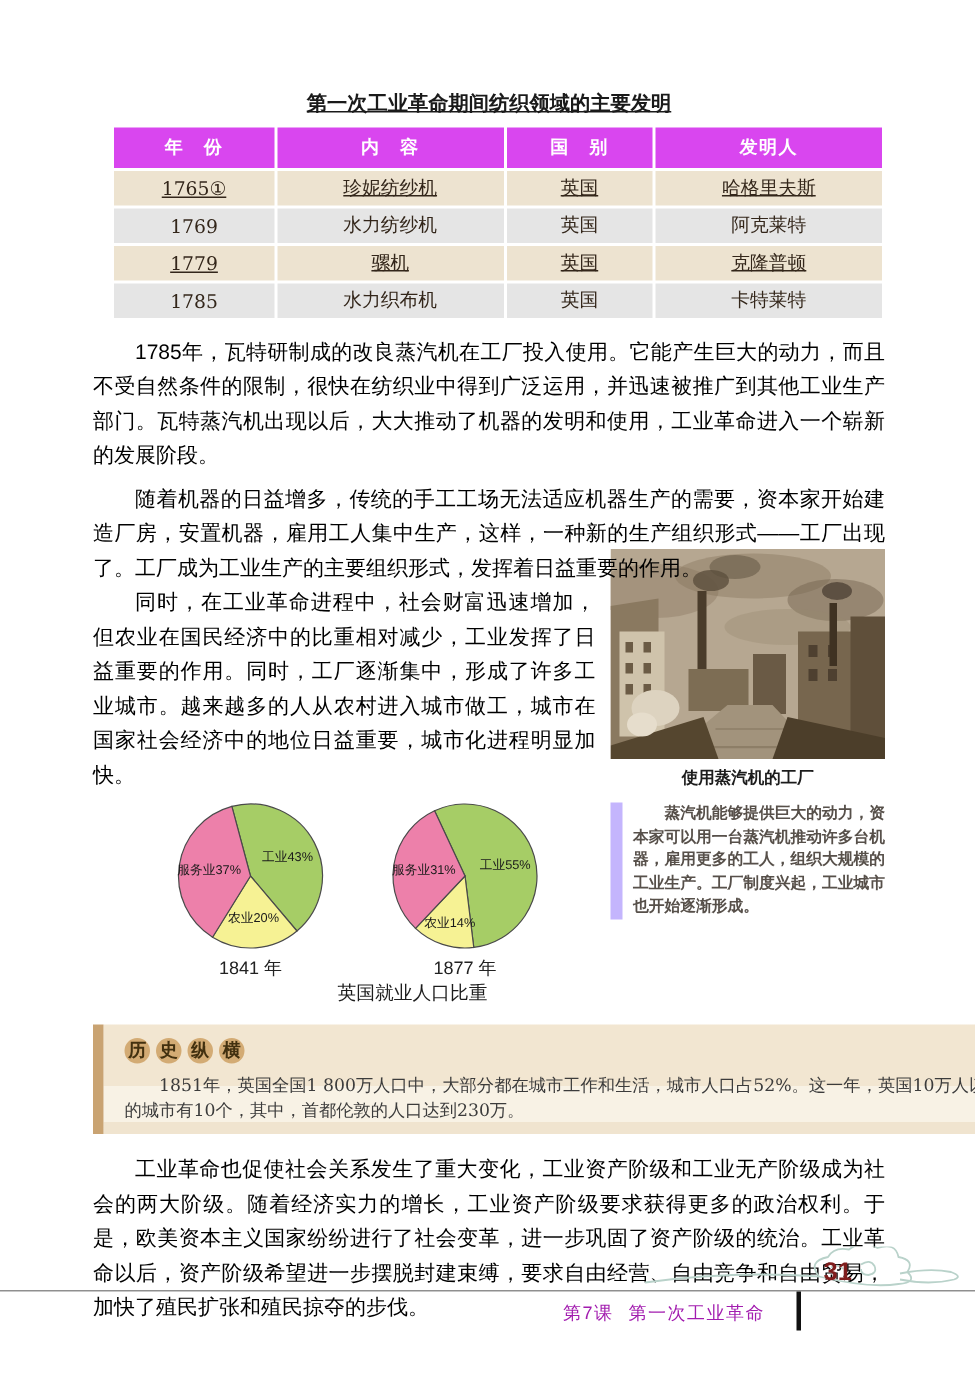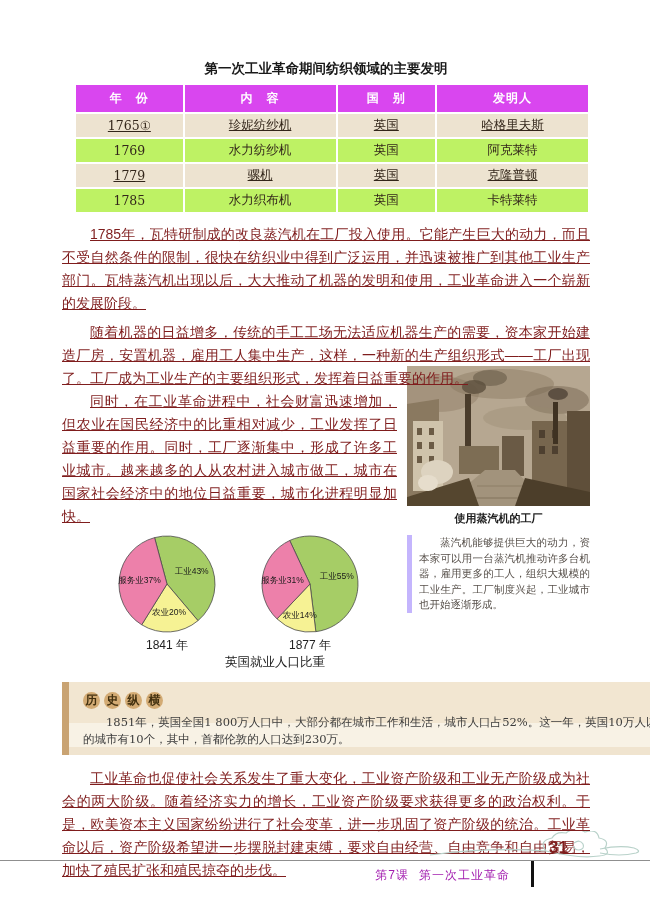--- a/index.html
+++ b/index.html
@@ -5,51 +5,51 @@
   html,body{margin:0;padding:0;}
   body{
     width:650px;height:920px;position:relative;overflow:hidden;
     background:#ffffff;
     font-family:"Liberation Sans",sans-serif;
     -webkit-font-smoothing:antialiased;
   }
   .content{position:relative;margin:0 60px 0 62px;padding-top:60px;width:528px;}
 
   
-  .tbl-title{text-align:center;font-size:13.5px;font-weight:bold;color:#1a1a1a;margin:0 0 5px 0;}
+  .tbl-title{text-align:center;font-size:13.5px;font-weight:bold;color:#1a1a1a;margin:0 0 5px 0;text-decoration:underline;}
   table.inv{border-collapse:separate;border-spacing:2px 2px;margin-left:12px;width:516px;}
   table.inv th{
     background:#d946ef;color:#ffffff;font-size:12px;font-weight:bold;
     padding:5px 2px;letter-spacing:1px;
   }
   table.inv td{
     text-align:center;font-size:12.5px;color:#33261a;padding:3px 2px;
     font-family:"DejaVu Serif",serif;
   }
   table.inv tr.r-odd td{background:#ede3d0;text-decoration:underline;}
-  table.inv tr.r-even td{background:#bef264;}
-
-  
-  p.body-p{font-size:14px;line-height:23px;color:#7f1d1d;text-indent:2em;
-    text-align:justify;margin:0;text-decoration:underline;}
+  table.inv tr.r-even td{background:#e5e5e5;}
+
+  
+  p.body-p{font-size:14px;line-height:23px;color:#000000;text-indent:2em;
+    text-align:justify;margin:0;}
   #p1{margin-top:9px;}
   #p2{margin-top:6px;}
   #p4{margin-top:12px;}
 
   .sec-head{margin:15px 0 9px 0;font-size:15.5px;font-weight:bold;color:#9c2135;}
   .sec-head .bullseye{font-size:14.5px;margin-right:7px;}
 
   
   .figure{float:right;width:183px;margin:-24px 0 6px 10px;}
   .figure svg.factory{display:block;width:183px;height:140px;}
   .fig-caption{text-align:center;font-size:11px;font-weight:600;color:#1c1c1c;margin-top:5px;}
   .fig-note{
-    margin-top:9px;border-left:5px solid #c4b5fd;padding-left:7px;
+    margin-top:9px;border-left:8px solid #c4b5fd;padding-left:7px;
     font-size:10.5px;line-height:15.5px;color:#57504a;text-align:justify;
-    font-family:"DejaVu Serif",serif;text-indent:2em;
+    font-family:"DejaVu Serif",serif;text-indent:2em;font-weight:bold;
   }
 
   
   .pies{margin-top:6px;}
   .pies svg{display:inline-block;}
 
   
   .hist-box{
     clear:both;margin-top:8px;width:617px;
     border-left:7px solid #c9a372;

